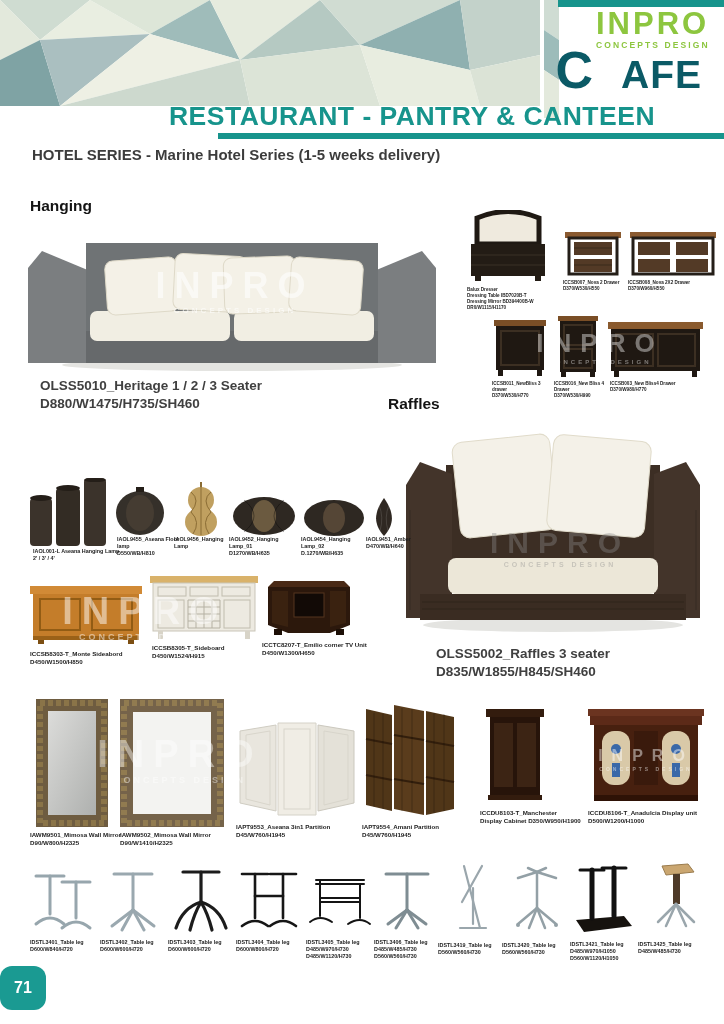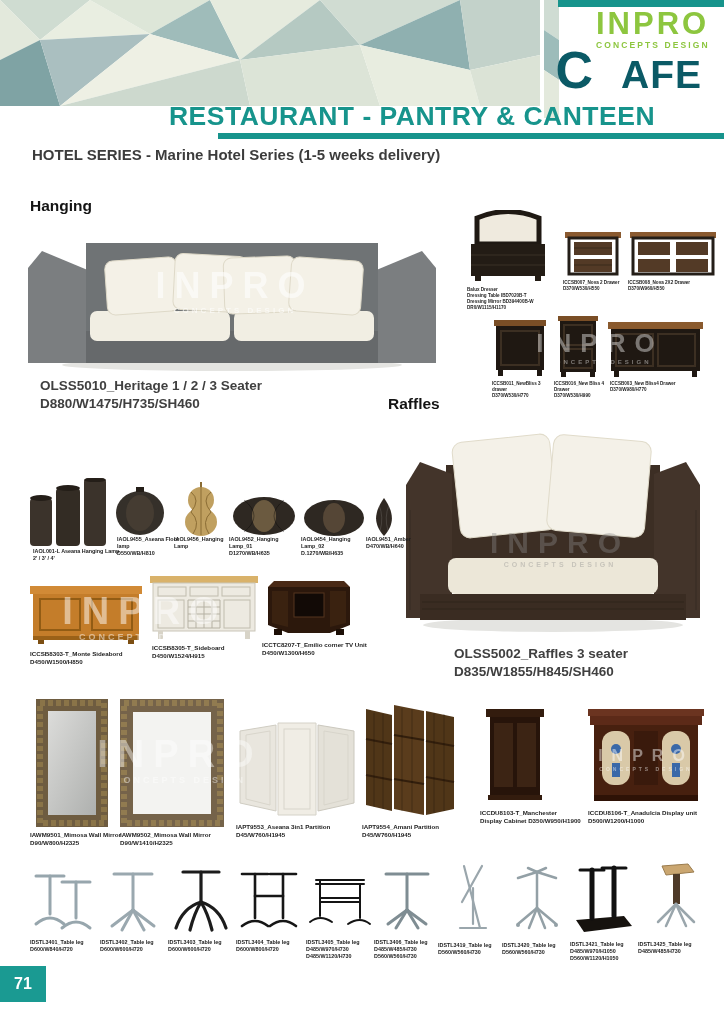--- a/index.html
+++ b/index.html
@@ -24,22 +24,22 @@
   .lbl{position:absolute;font-weight:700;color:#1c1c1c;}
   .lbl.s4{font-size:4.6px;line-height:6px;}
   .lbl.s5{font-size:5.4px;line-height:7px;}
   .lbl.s6{font-size:6.2px;line-height:8px;}
   
   .wm{position:absolute;text-align:center;pointer-events:none;line-height:1;}
   .wm .w1{font-weight:700;letter-spacing:9px;}
   .wm .w2{font-weight:700;letter-spacing:3px;margin-top:3px;}
   .wm.white{color:rgba(255,255,255,.58);}
   .wm.grey{color:rgba(140,140,140,.38);}
-  .pagebox{position:absolute;left:0;top:966px;width:46px;height:36px;background:#1a9a92;
-           color:#fff;font-size:16px;font-weight:700;display:flex;align-items:center;justify-content:center;}
+  .pagebox{position:absolute;left:0;top:966px;width:46px;height:44px;background:#1a9a92;
+           color:#fff;font-size:16px;font-weight:700;display:flex;align-items:center;justify-content:center;border-radius:12px;}
   svg{display:block;}
 </style>
 </head>
 <body>
 
 <div class="page">
 
   <svg class="abs" style="left:0;top:0" width="540" height="106" viewBox="0 0 540 106">
     <polygon points="0,0 90,0 40,40" fill="#cfdcd1"></polygon>
     <polygon points="0,0 0,60 40,40" fill="#e3e9dc"></polygon>
@@ -204,21 +204,21 @@
         <line x1="24" y1="199" x2="286" y2="199"></line>
       <line x1="12" y1="100" x2="12" y2="200"></line>
         <line x1="298" y1="100" x2="298" y2="200"></line>
     </g>
   </svg>
   <div class="wm grey" style="left:480px;top:528px;width:160px">
     <div class="w1" style="font-size:30px">INPRO</div>
     <div class="w2" style="font-size:7px">CONCEPTS DESIGN</div>
   </div>
 
-  <div class="bigcode" style="left:454px;top:645px">
+  <div class="bigcode" style="left:436px;top:645px">
     <div>OLSS5002_Raffles 3 seater</div>
     <div>D835/W1855/H845/SH460</div>
   </div>
 
   <svg class="abs" style="left:28px;top:478px" width="80" height="68" viewBox="0 0 80 68">
     <rect x="2" y="20" width="22" height="48" rx="4" fill="#3b332b"></rect>
     <rect x="28" y="10" width="24" height="58" rx="4" fill="#332c24"></rect>
     <rect x="56" y="0" width="22" height="68" rx="4" fill="#3b332b"></rect>
     <ellipse cx="13" cy="20" rx="11" ry="3" fill="#241e18"></ellipse>
     <ellipse cx="40" cy="10" rx="12" ry="3" fill="#241e18"></ellipse>

